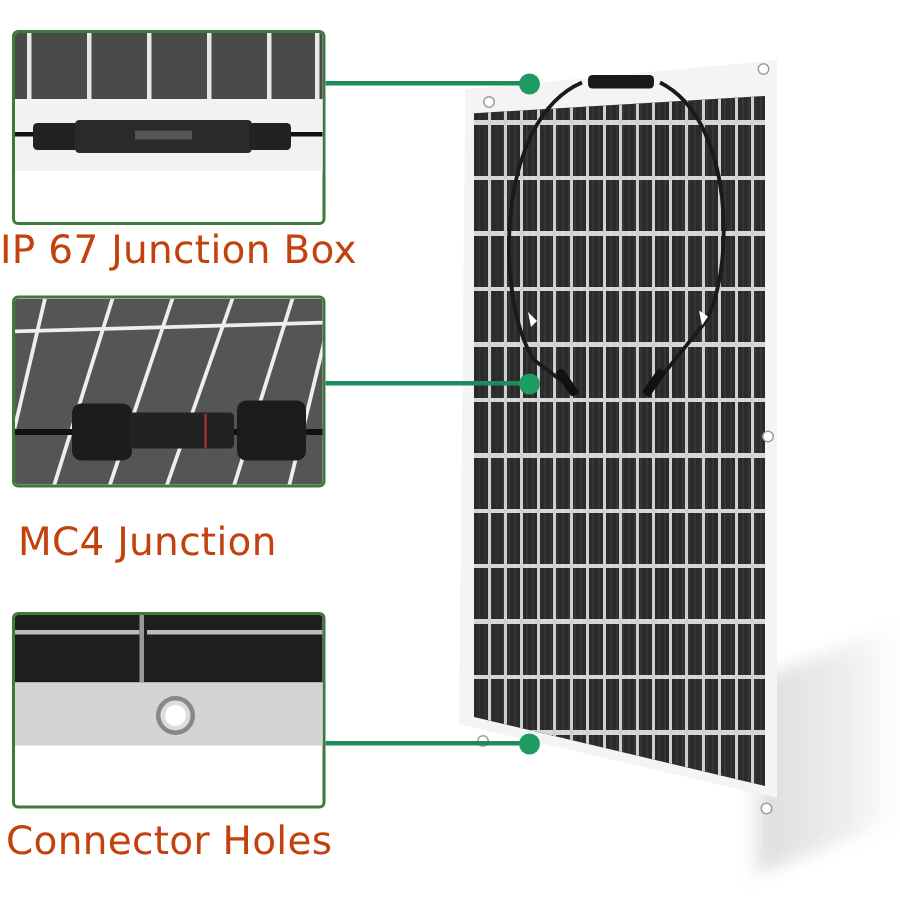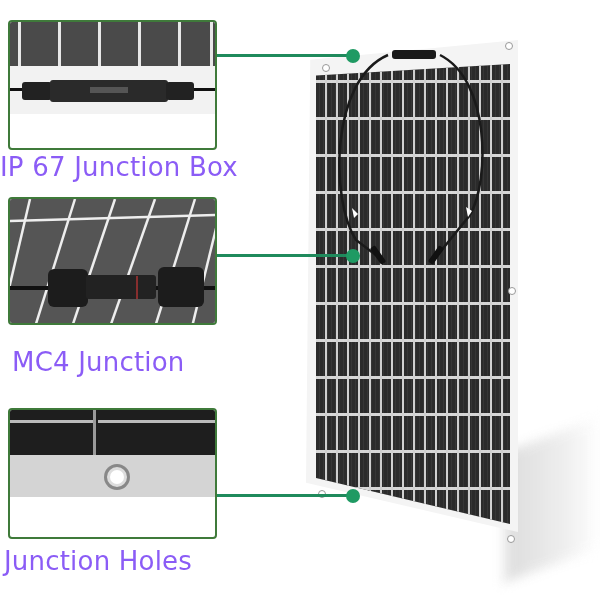--- a/index.html
+++ b/index.html
@@ -1,20 +1,20 @@
 <!DOCTYPE html>
 <html><head>
 <meta charset="utf-8">
 <style>
   html, body { margin:0; padding:0; }
   body { width:600px; height:600px; background:#ffffff; position:relative; overflow:hidden;
          font-family:"DejaVu Sans", sans-serif; }
   .inset { position:absolute; left:8px; width:209px; border:2px solid #3f7a3a; border-radius:4px;
            box-sizing:border-box; overflow:hidden; background:#fff; }
-  .label { position:absolute; left:0; font-size:26px; color:#8b5cf6; white-space:nowrap; letter-spacing:0.2px; }
+  .label { position:absolute; left:0; font-size:26px; color:#c2410c; white-space:nowrap; letter-spacing:0.2px; }
   .leader { position:absolute; height:3px; background:#1f8a5c; }
   .dot { position:absolute; width:14px; height:14px; border-radius:50%; background:#1f9a63; }
   
   .panel-wrap { position:absolute; left:0; top:0; width:600px; height:600px; pointer-events:none; }
   .shadow { position:absolute; left:505px; top:435px; width:95px; height:130px;
             background:linear-gradient(90deg, #d9d9d9 0%, #ececec 60%, #fff 100%);
             transform:skewY(-20deg); filter:blur(6px); opacity:0.9; }
   .panel { position:absolute; left:306px; top:40px; width:212px; height:492px; background:#f4f4f4;
            clip-path:polygon(2% 4%, 100% 0%, 100% 100%, 0% 90%); }
   .cells { position:absolute; left:316px; top:64px; width:194px; height:460px;
@@ -103,15 +103,15 @@
     <rect x="0" y="0" width="209" height="45" fill="#1e1e1e"></rect>
     <rect x="0" y="10" width="83" height="3" fill="#bbb"></rect>
     <rect x="88" y="10" width="121" height="3" fill="#bbb"></rect>
     <rect x="83" y="0" width="3" height="45" fill="#9a9a9a"></rect>
     <rect x="0" y="45" width="209" height="42" fill="#d4d4d4"></rect>
     <circle cx="107" cy="67" r="13" fill="#888"></circle>
     <circle cx="107" cy="67" r="10" fill="#ddd"></circle>
     <circle cx="107" cy="67" r="7" fill="#fff"></circle>
   </svg>
 </div>
-<div class="label" style="top:546px;left:4px">Junction Holes</div>
+<div class="label" style="top:546px;left:4px">Connector Holes</div>
 <div class="leader" style="left:217px;top:494px;width:135px"></div>
 <div class="dot" style="left:346px;top:489px"></div>
 
 </body></html>

